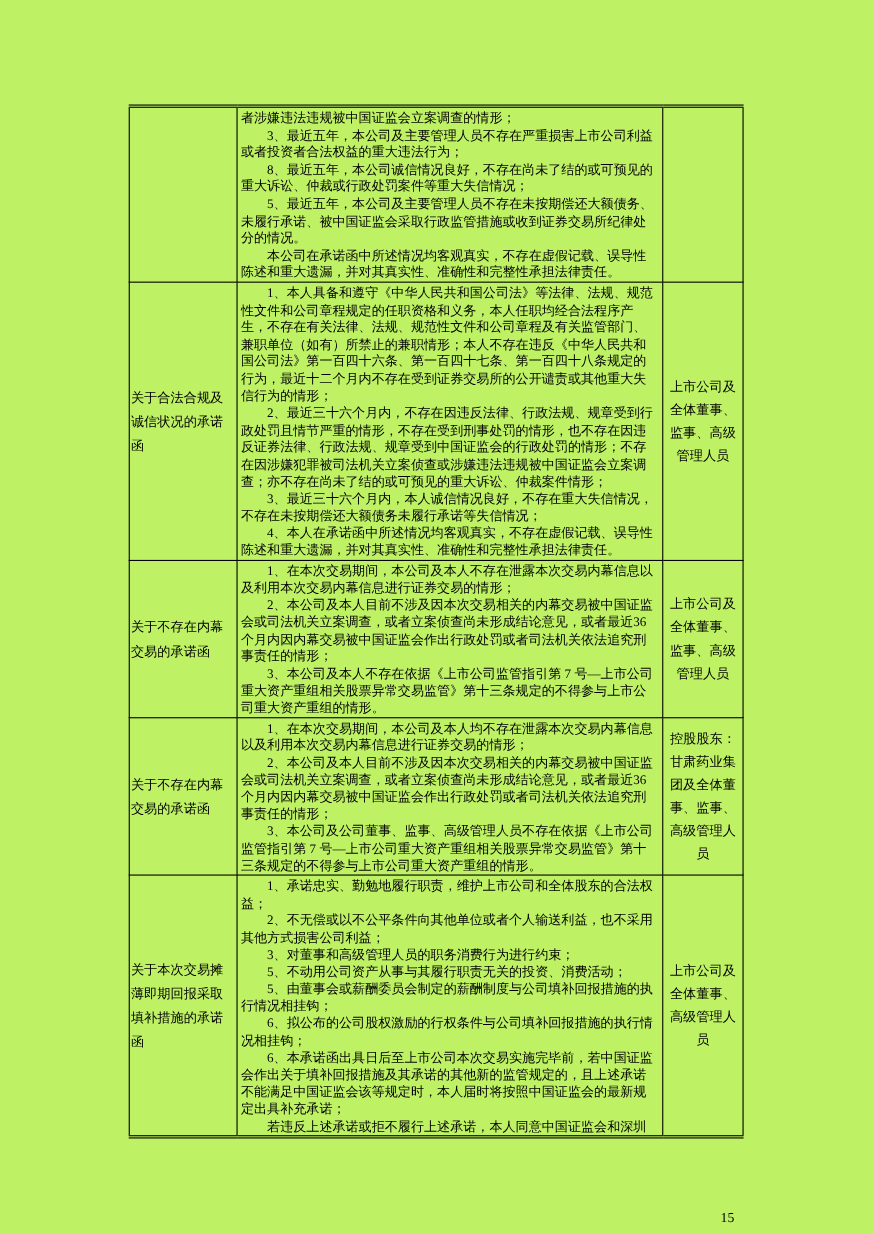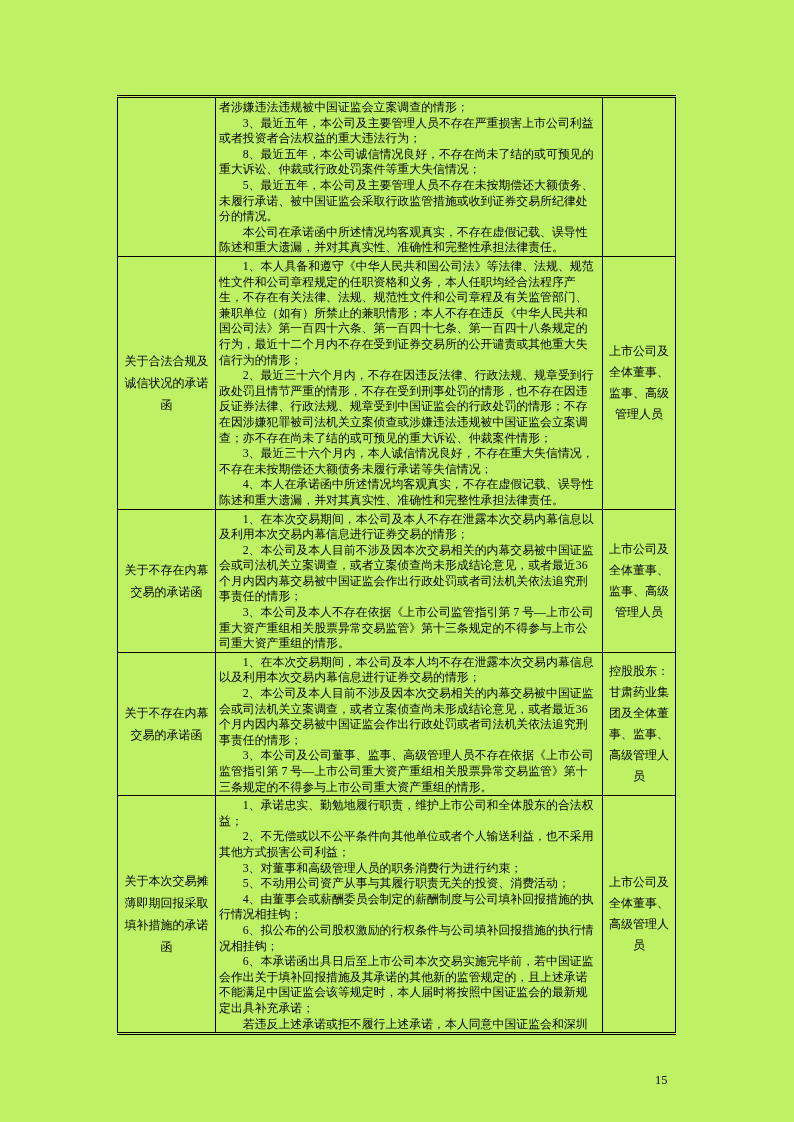--- a/index.html
+++ b/index.html
@@ -24,21 +24,20 @@
     overflow: hidden;
   }
   tr:first-child td { border-top: 3px double #000; }
   tr:last-child td  { border-bottom: 3px double #000; }
 
   col.c-label   { width: 98px; }
   col.c-content { width: 387px; }
   col.c-party   { width: 73px; }
 
   td.label-cell {
-    text-align: center;
     vertical-align: middle;
     font-size: 12px;
     line-height: 22px;
     padding: 0 1px;
     line-break: anywhere;
   }
   td.content-cell {
     vertical-align: top;
     font-size: 11.9px;
     line-height: 15.6px;
@@ -55,21 +54,21 @@
   }
 
   tr.r1 td { height: 160px; }
   tr.r2 td { height: 249px; }
   tr.r3 td { height: 143px; }
   tr.r4 td { height: 142px; }
   tr.r5 td { height: 228px; }
 
   .page-number {
     position: absolute;
-    left: 655px; top: 1072px;
+    left: 655px; top: 1099px;
     font-size: 12.5px;
     line-height: 16px;
   }
 </style>
 </head>
 <body>
 
 <div class="page">
 
   <table class="doc-table">
@@ -118,21 +117,21 @@
           </td>
         <td class="party-cell">控股股东：甘肃药业集团及全体董事、监事、高级管理人员</td>
       </tr>
       <tr class="r5">
         <td class="label-cell">关于本次交易摊薄即期回报采取填补措施的承诺函</td>
         <td class="content-cell">
             <p>　　1、承诺忠实、勤勉地履行职责，维护上市公司和全体股东的合法权益；</p>
             <p>　　2、不无偿或以不公平条件向其他单位或者个人输送利益，也不采用其他方式损害公司利益；</p>
             <p>　　3、对董事和高级管理人员的职务消费行为进行约束；</p>
             <p>　　5、不动用公司资产从事与其履行职责无关的投资、消费活动；</p>
-            <p>　　4、由董事会或薪酬委员会制定的薪酬制度与公司填补回报措施的执行情况相挂钩；</p>
+            <p>　　5、由董事会或薪酬委员会制定的薪酬制度与公司填补回报措施的执行情况相挂钩；</p>
             <p>　　6、拟公布的公司股权激励的行权条件与公司填补回报措施的执行情况相挂钩；</p>
             <p>　　6、本承诺函出具日后至上市公司本次交易实施完毕前，若中国证监会作出关于填补回报措施及其承诺的其他新的监管规定的，且上述承诺不能满足中国证监会该等规定时，本人届时将按照中国证监会的最新规定出具补充承诺；</p>
             <p>　　若违反上述承诺或拒不履行上述承诺，本人同意中国证监会和深圳</p>
           </td>
         <td class="party-cell">上市公司及全体董事、高级管理人员</td>
       </tr>
     </tbody>
   </table>
 
   <div class="page-number">15</div>

